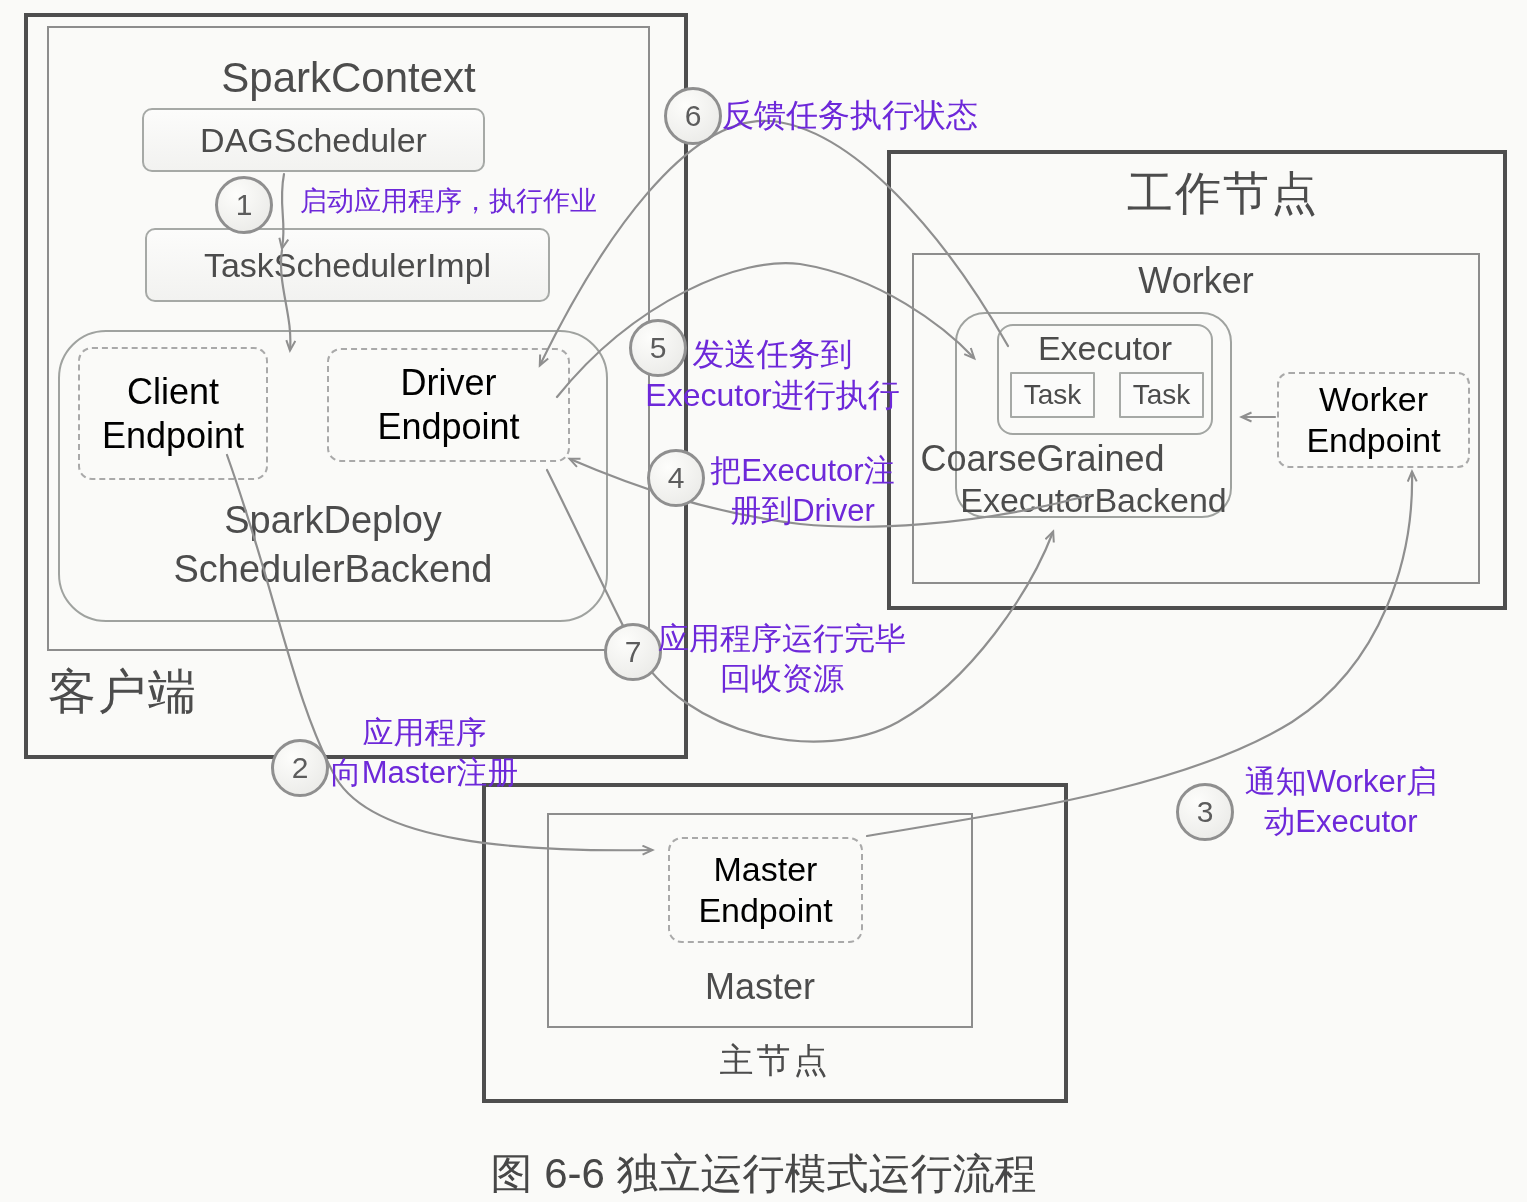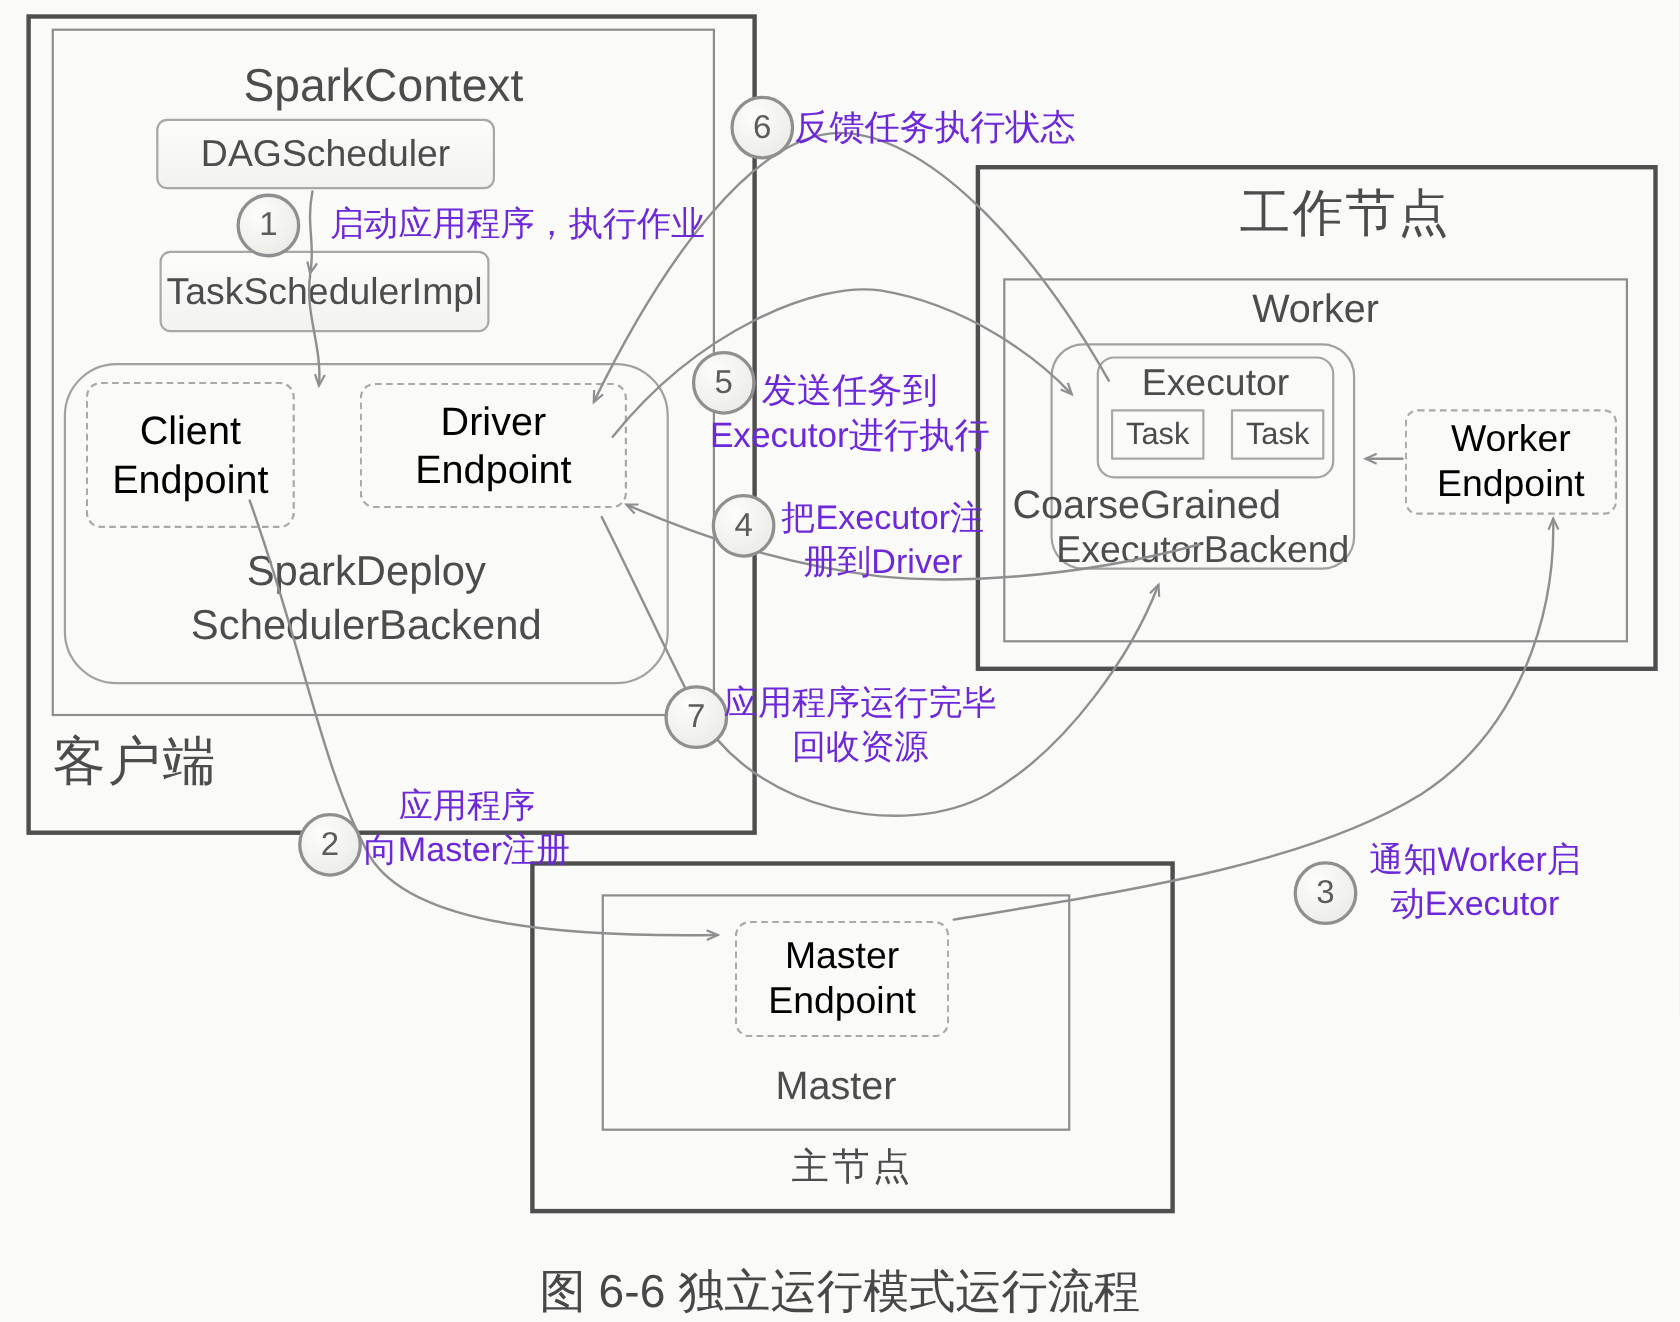--- a/index.html
+++ b/index.html
@@ -29,25 +29,25 @@
 </style>
 </head>
 <body>
 
 <div id="stage">
 
   <div class="box box-thick" style="left:24px;top:13px;width:664px;height:746px;"></div>
   <div class="box box-thin" style="left:47px;top:26px;width:603px;height:625px;"></div>
   <div class="t tc" style="left:47px;top:54px;width:603px;font-size:42px;">SparkContext</div>
 
-  <div class="box box-round fc" style="left:142px;top:108px;width:308px;height:64px;font-size:34px;">
+  <div class="box box-round fc" style="left:142px;top:108px;width:343px;height:64px;font-size:34px;">
     <span class="lbl">DAGScheduler</span>
   </div>
 
-  <div class="box box-round fc" style="left:145px;top:228px;width:300px;height:74px;font-size:34px;">
+  <div class="box box-round fc" style="left:145px;top:228px;width:405px;height:74px;font-size:34px;">
     <span class="lbl">TaskSchedulerImpl</span>
   </div>
 
   <div class="box box-biground" style="left:58px;top:330px;width:550px;height:292px;"></div>
 
   <div class="box box-dashed fcol two-line" style="left:78px;top:347px;width:190px;height:133px;font-size:36px;">
     <span>Client</span>
     <span>Endpoint</span>
   </div>
 
@@ -115,21 +115,21 @@
       <path d="M867,836 C1010,812 1185,788 1292,722 C1382,664 1414,558 1412,472" marker-end="url(#ah)"></path>
       <path d="M1090,495 C970,528 860,530 800,524 C710,513 635,487 570,459" marker-end="url(#ah)"></path>
       <path d="M557,397 C635,300 742,256 800,264 C880,277 944,326 974,358" marker-end="url(#ah)"></path>
       <path d="M1008,346 C945,235 853,128 770,121 C688,115 602,238 540,365" marker-end="url(#ah)"></path>
       <path d="M547,470 C582,540 610,602 634,647 C686,738 822,764 898,722 C972,680 1030,592 1053,532" marker-end="url(#ah)"></path>
       <path d="M1275,417 L1242,417" marker-end="url(#ah)"></path>
     </g>
   </svg>
 
   <div class="step-circle" style="left:215px;top:176px;">1</div>
-  <div class="step-text" style="left:300px;top:184px;width:360px;font-size:31px;">
+  <div class="step-text" style="left:300px;top:184px;width:360px;font-size:27px;">
     <span>启动应用程序，执行作业</span>
   </div>
 
   <div class="step-circle" style="left:271px;top:739px;">2</div>
   <div class="step-text tc" style="left:322px;top:713px;width:205px;font-size:31px;text-align:center;">
     <span>应用程序</span>
     <span>向Master注册</span>
   </div>
 
   <div class="step-circle" style="left:1176px;top:783px;">3</div>

